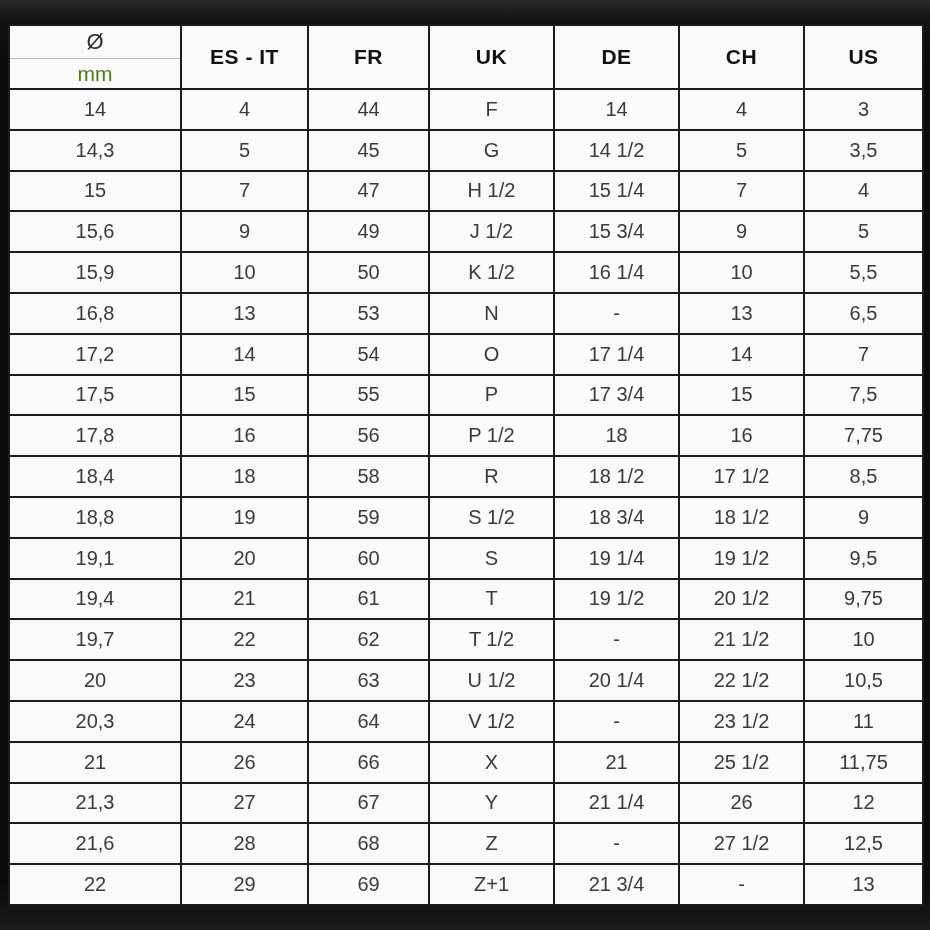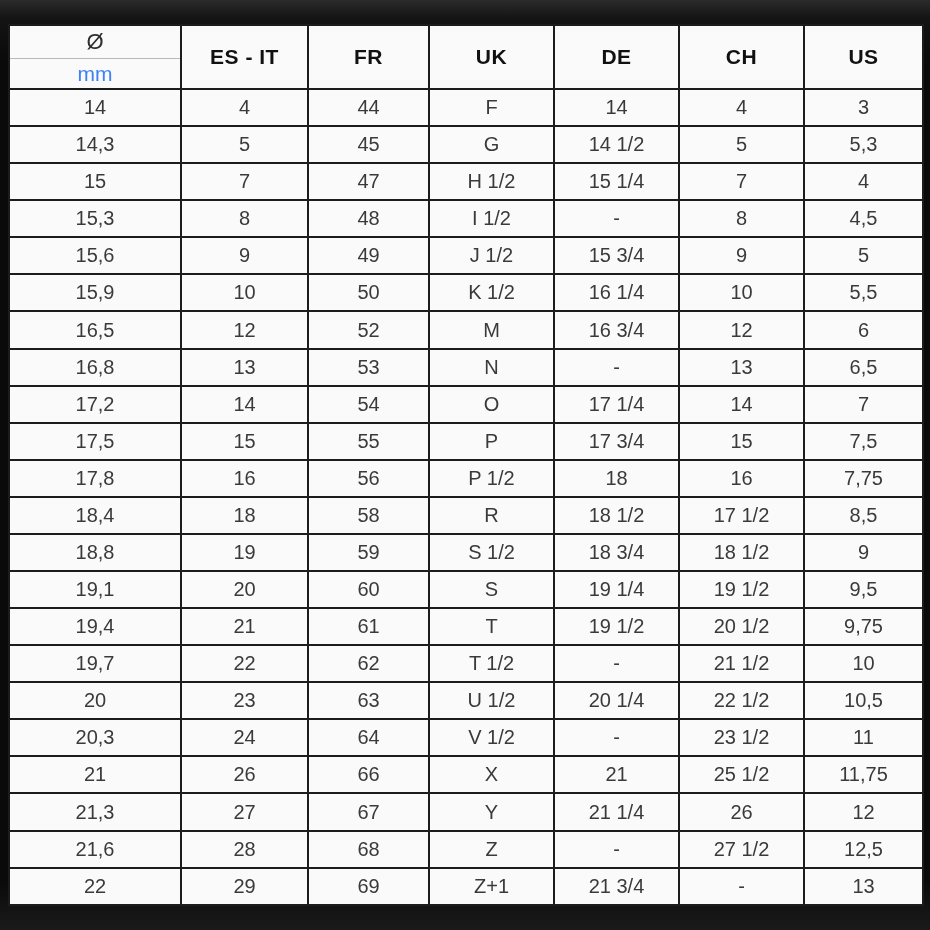--- a/index.html
+++ b/index.html
@@ -57,21 +57,21 @@
     font-size: 22px;
     color: #2e2e2e;
     border-bottom: 1px solid #b9b9b9;
   }
   .diam-bottom {
     height: 29px;
     display: flex;
     align-items: center;
     justify-content: center;
     font-size: 21px;
-    color: #3b82f6;
+    color: #4d7c0f;
   }
   tbody td {
     font-size: 20px;
     color: #3a3a3a;
   }
 </style>
 </head>
 <body>
 
 <div class="backdrop">
@@ -112,68 +112,50 @@
             <td>4</td>
             <td>3</td>
           </tr>
           <tr>
             <td>14,3</td>
             <td>5</td>
             <td>45</td>
             <td>G</td>
             <td>14 1/2</td>
             <td>5</td>
-            <td>5,3</td>
+            <td>3,5</td>
           </tr>
           <tr>
             <td>15</td>
             <td>7</td>
             <td>47</td>
             <td>H 1/2</td>
             <td>15 1/4</td>
             <td>7</td>
             <td>4</td>
           </tr>
           <tr>
-            <td>15,3</td>
-            <td>8</td>
-            <td>48</td>
-            <td>I 1/2</td>
-            <td>-</td>
-            <td>8</td>
-            <td>4,5</td>
-          </tr>
-          <tr>
             <td>15,6</td>
             <td>9</td>
             <td>49</td>
             <td>J 1/2</td>
             <td>15 3/4</td>
             <td>9</td>
             <td>5</td>
           </tr>
           <tr>
             <td>15,9</td>
             <td>10</td>
             <td>50</td>
             <td>K 1/2</td>
             <td>16 1/4</td>
             <td>10</td>
             <td>5,5</td>
           </tr>
           <tr>
-            <td>16,5</td>
-            <td>12</td>
-            <td>52</td>
-            <td>M</td>
-            <td>16 3/4</td>
-            <td>12</td>
-            <td>6</td>
-          </tr>
-          <tr>
             <td>16,8</td>
             <td>13</td>
             <td>53</td>
             <td>N</td>
             <td>-</td>
             <td>13</td>
             <td>6,5</td>
           </tr>
           <tr>
             <td>17,2</td>

